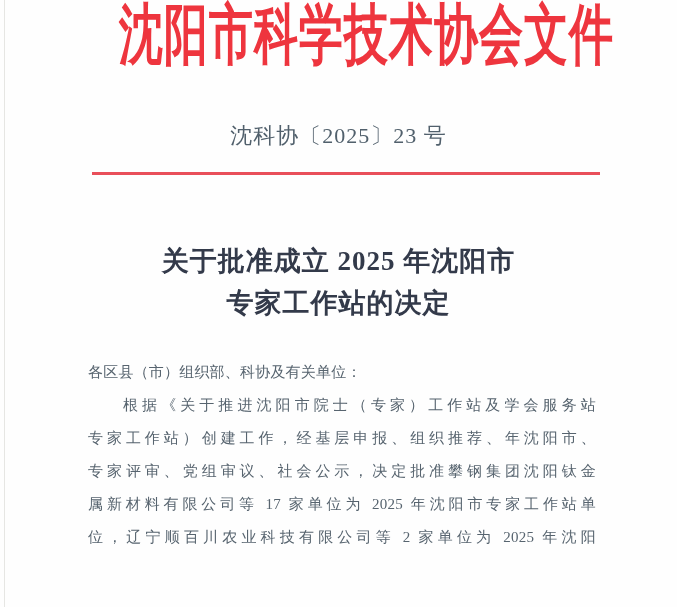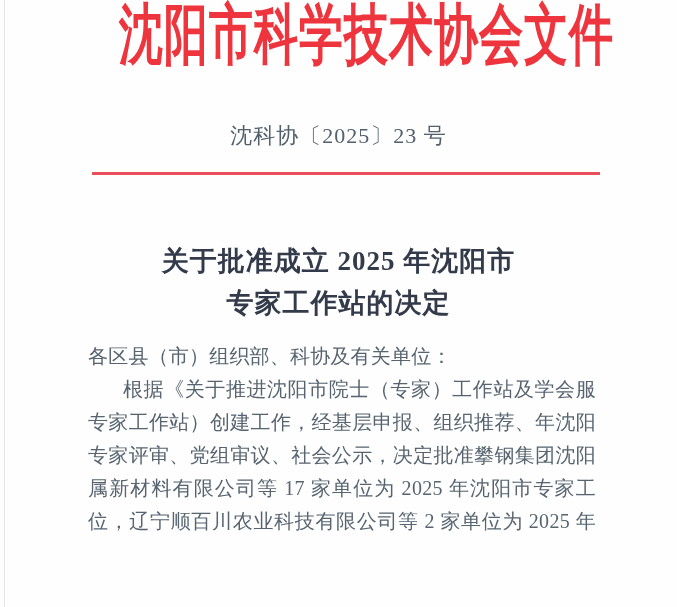--- a/index.html
+++ b/index.html
@@ -68,23 +68,23 @@
     text-align: center;
     font-weight: bold;
     font-size: 27px;
     line-height: 42px;
     letter-spacing: 1px;
     color: var(--title-ink);
     margin-top: 16px;
   }
   .body-block {
     position: absolute;
-    top: 340px; left: 88px;
+    top: 356px; left: 88px;
     width: 508px;
-    font-size: 20px;
+    font-size: 15px;
     color: var(--body-ink);
   }
   .b-line {
     height: 33px;
     line-height: 33px;
     letter-spacing: 0.3px;
     white-space: nowrap;
   }
   .b-line.just {
     white-space: normal;

